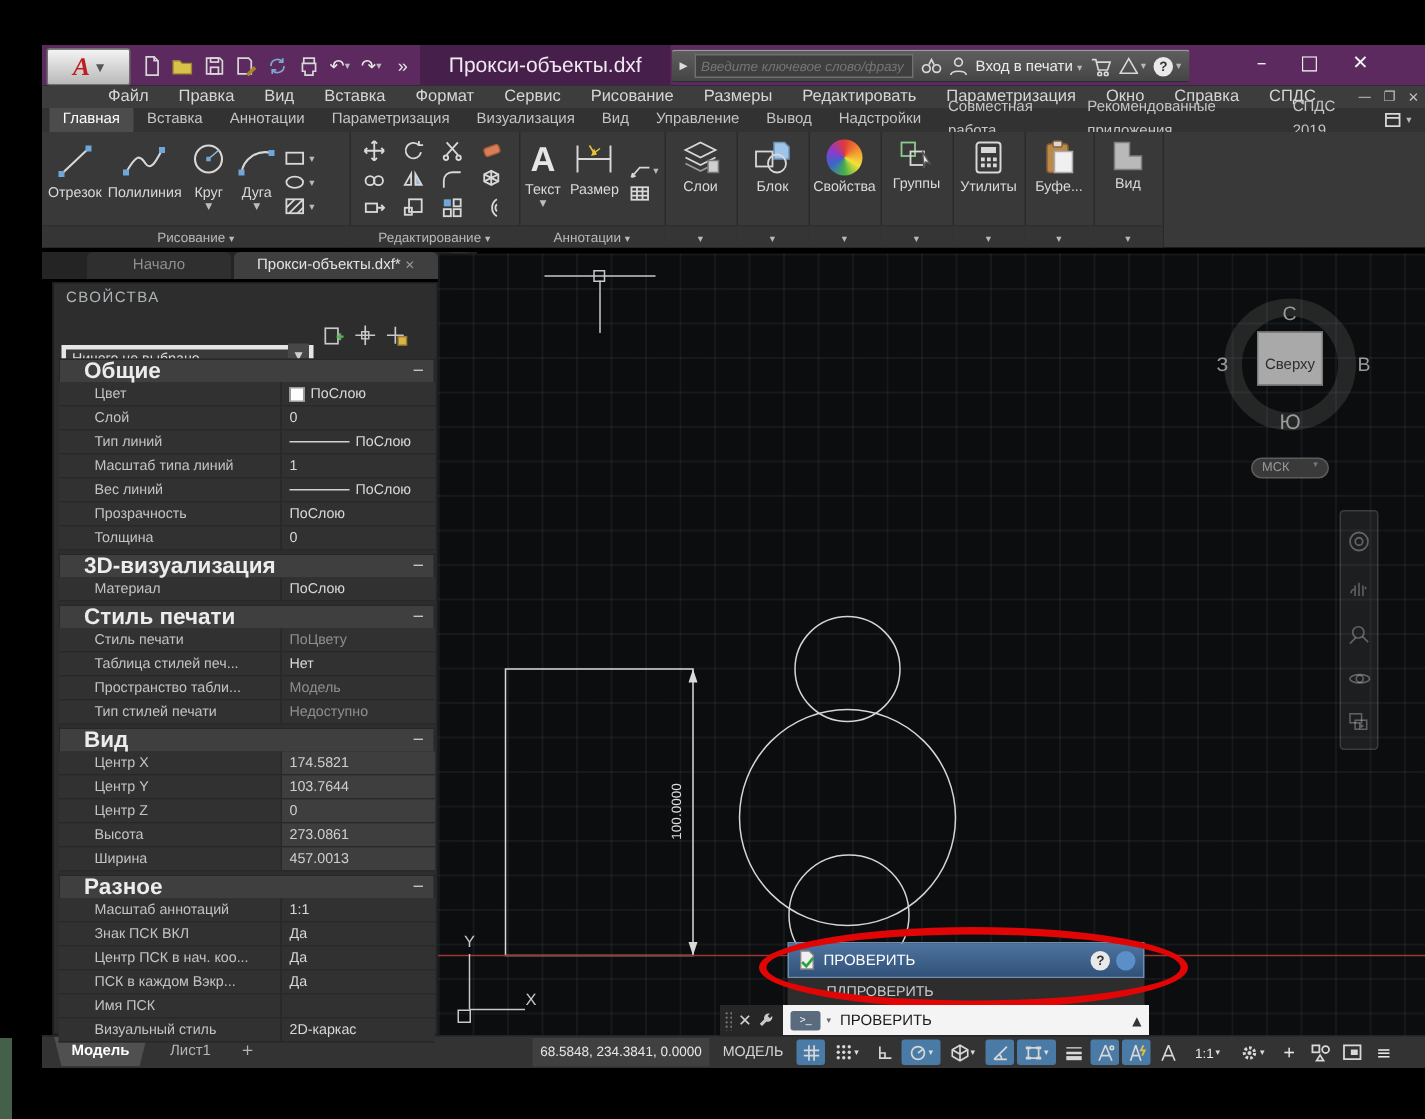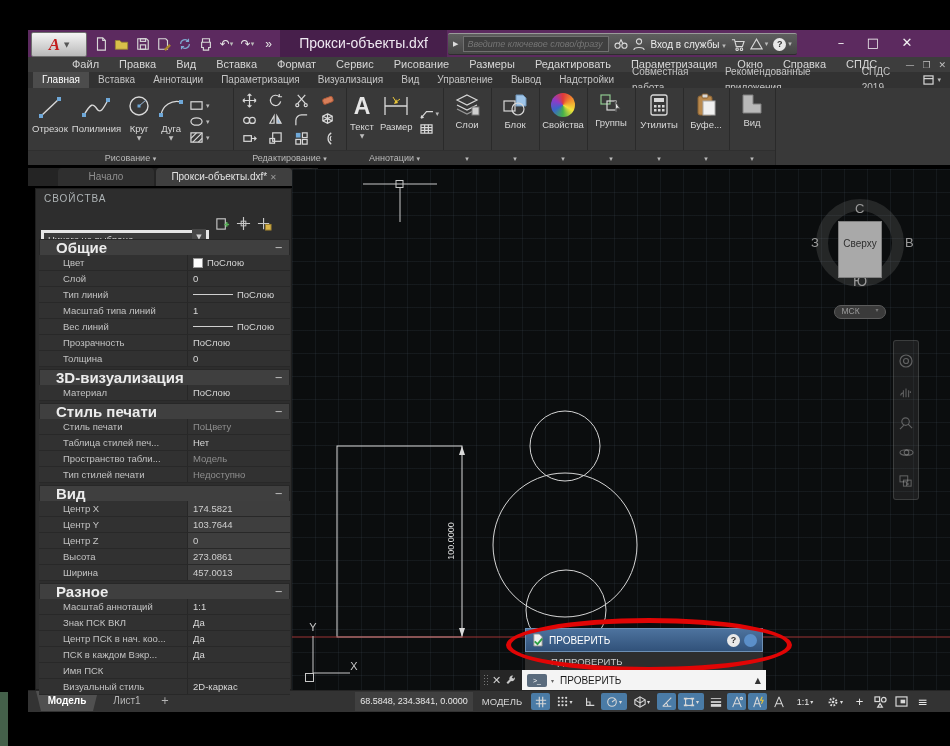--- a/index.html
+++ b/index.html
@@ -68,21 +68,21 @@
   .sw{width:8px;height:8px;background:#fdfdfd;border:1px solid #9a9a9a;display:inline-block;}
   .lng{width:40px;height:0;border-top:1px solid #d0d0d0;display:inline-block;}
   
   #draw{left:264px;top:139px;width:658px;height:521px;background-color:#0b0d0e;
         background-image:linear-gradient(rgba(110,130,150,0.10) 1px,transparent 1px),
                          linear-gradient(90deg,rgba(110,130,150,0.10) 1px,transparent 1px);
         background-size:23px 23px;overflow:hidden;}
   
   #vcring{left:524px;top:30px;width:88px;height:88px;border:12px solid rgba(130,130,130,0.22);border-radius:50%;box-sizing:border-box;}
   .vcl{position:absolute;color:#9a9a9a;font-size:13px;}
-  #vcface{left:546px;top:52px;width:44px;height:57px;background:#a9a9a9;border:1px solid #7e7e7e;
+  #vcface{left:546px;top:52px;width:44px;height:36px;background:#a9a9a9;border:1px solid #7e7e7e;
           color:#2e2e2e;font-size:10px;text-align:center;line-height:44px;box-sizing:border-box;}
   #msk{left:542px;top:136px;width:52px;height:14px;background:#3a3a3a;border:1px solid #5c5c5c;border-radius:7px;
        color:#9a9a9a;font-size:8.5px;display:flex;align-items:flex-start;justify-content:center;gap:16px;box-sizing:border-box;}
   
   #navbar{left:601px;top:171px;width:26px;height:160px;background:rgba(110,110,110,0.18);
           border:1px solid rgba(150,150,150,0.25);border-radius:3px;display:flex;flex-direction:column;align-items:center;
           justify-content:space-around;padding:4px 0;box-sizing:border-box;}
   #navbar svg{stroke:rgba(255,255,255,0.30);}
   
   #popup{left:233px;top:459px;width:238px;}
@@ -179,21 +179,21 @@
       <input id="srch" placeholder="Введите ключевое слово/фразу" style="">
       <svg class="ic" width="14" height="12" viewBox="0 0 16 14">
             <circle cx="4" cy="9" r="3"></circle>
             <circle cx="12" cy="9" r="3"></circle>
             <path d="M6 6l2-4 2 4"></path>
           </svg>
       <svg class="ic" width="12" height="13" viewBox="0 0 14 15">
             <circle cx="7" cy="4" r="3"></circle>
             <path d="M1 14c0-4 12-4 12 0"></path>
           </svg>
-      <span class="tbt"><span>Вход в службы</span> <span class="dd7 g">▾</span></span>
+      <span class="tbt"><span>Вход в печати</span> <span class="dd7 g">▾</span></span>
       <svg class="ic" width="14" height="13" viewBox="0 0 16 15">
             <path d="M1 2h3l2 8h7l2-6H5"></path>
             <circle cx="7" cy="13" r="1.4"></circle>
             <circle cx="12" cy="13" r="1.4"></circle>
           </svg>
       <span class="fx" style="gap:2px;">
             <svg class="ic" width="13" height="12" viewBox="0 0 16 14">
               <path d="M8 1L15 13H1z"></path>
             </svg>
             <span class="dd7 g">▾</span>

